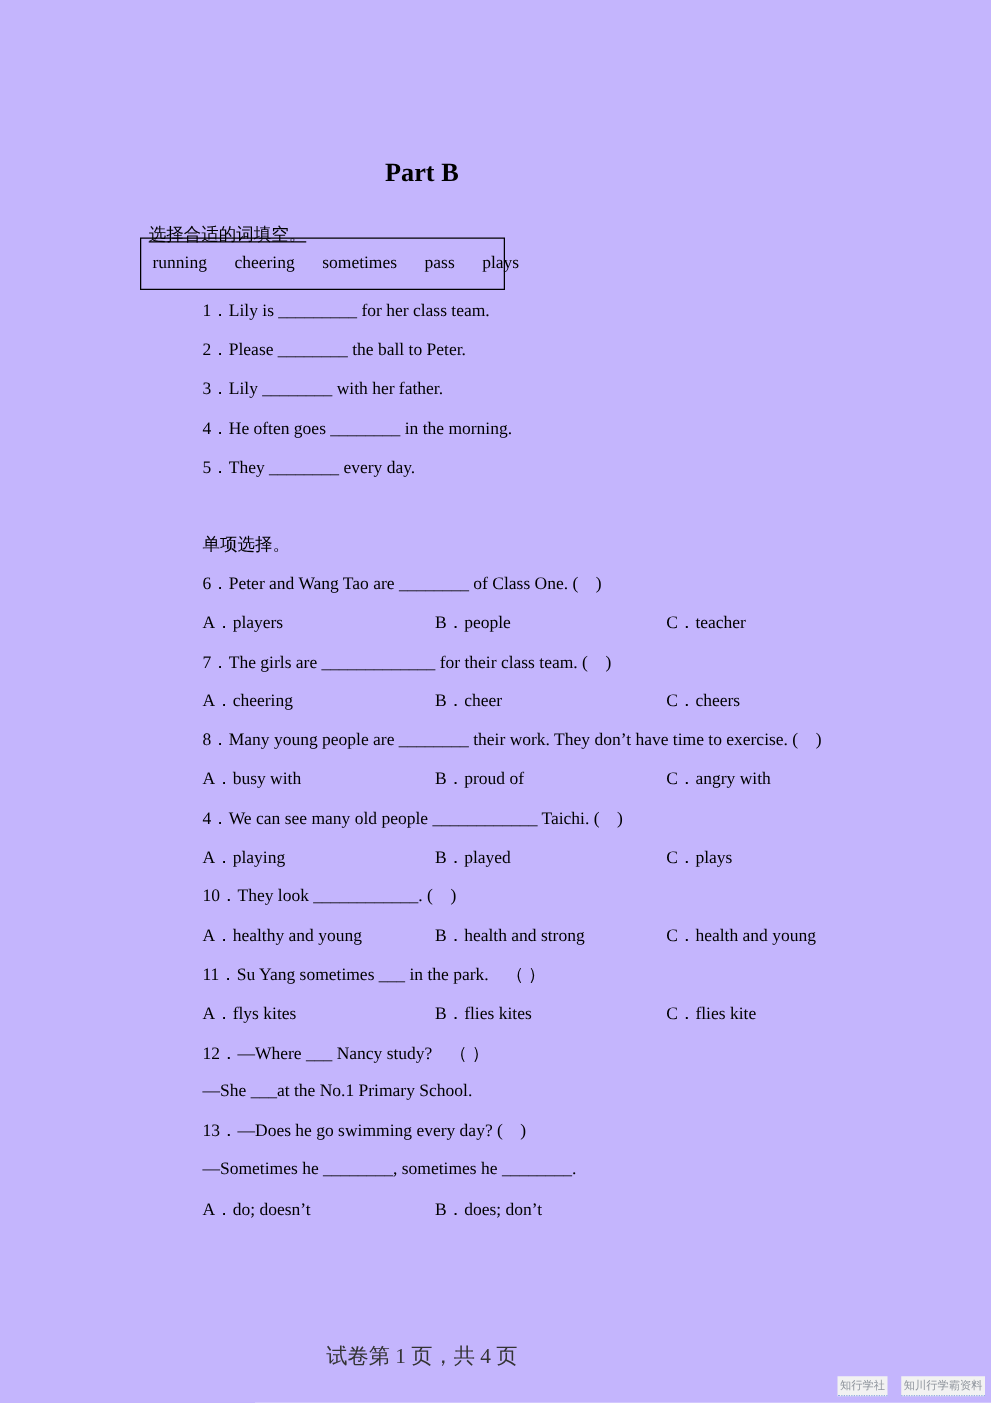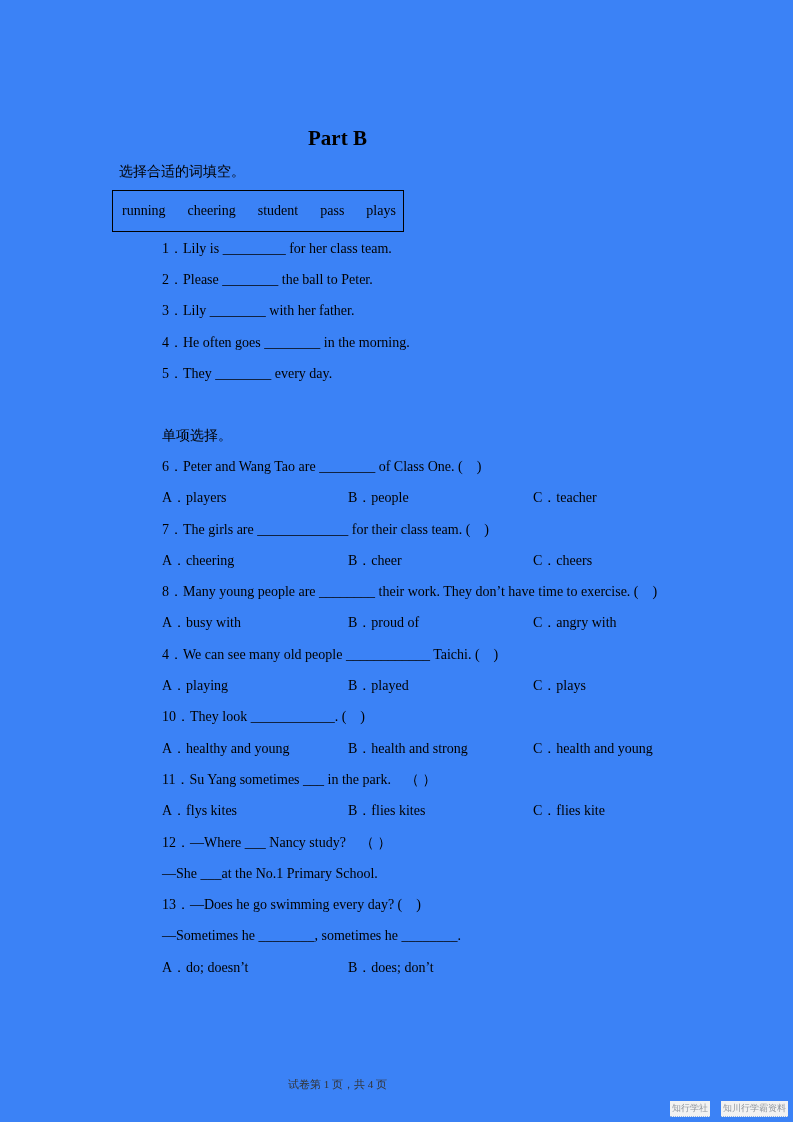--- a/index.html
+++ b/index.html
@@ -1,38 +1,39 @@
 <!DOCTYPE html>
 <html><head>
 <meta charset="utf-8">
 <style>
   * { margin: 0; padding: 0; box-sizing: border-box; }
   body { background: #fff; }
   .page {
     position: relative;
     width: 793px;
     height: 1122px;
-    background: #3b82f6;
+    background: #c4b5fd;
     font-family: "Liberation Serif", "DejaVu Serif", serif;
     font-size: 14px;
     color: #000;
     overflow: hidden;
   }
   .part-title {
     position: absolute;
     top: 124px; left: 0; right: 118px;
     text-align: center;
     font-size: 21px;
     font-weight: bold;
     line-height: 28px;
   }
   .instr1 {
     position: absolute;
-    top: 163px; left: 119px;
+    top: 180px; left: 119px;
     line-height: 18px;
+    text-decoration: underline;
   }
   .wordbox {
     position: absolute;
     top: 190px; left: 112px;
     width: 292px; height: 42px;
     border: 1px solid #000;
     display: flex;
     align-items: center;
     gap: 22px;
     padding-left: 9px;
@@ -53,21 +54,21 @@
     margin-left: 43px;
   }
   .opts { align-items: center; font-family: Liberation Serif, serif; }
   .opt-a { display: inline-block; width: 186px; }
   .opt-b { display: inline-block; width: 185px; }
   .opt-c { display: inline-block; flex: 1; }
   .footer {
     position: absolute;
     top: 1076px; left: 0; right: 118px;
     text-align: center;
-    font-size: 11px;
+    font-size: 17px;
     color: #333;
     line-height: 17px;
   }
   .watermark {
     position: absolute;
     top: 1101px; right: 5px;
     display: flex;
     gap: 11px;
     font-size: 9px;
     color: #8f959d;
@@ -84,21 +85,21 @@
 
 <div class="page">
 
   <div class="part-title">Part B</div>
 
   <div class="instr1">选择合适的词填空。</div>
 
   <div class="wordbox">
     <span>running</span>
     <span>cheering</span>
-    <span>student</span>
+    <span>sometimes</span>
     <span>pass</span>
     <span>plays</span>
   </div>
 
   <div class="fillqs">
     <div class="line"><span>1．Lily is _________ for her class team.</span></div>
     <div class="line"><span>2．Please ________ the ball to Peter.</span></div>
     <div class="line"><span>3．Lily ________ with her father.</span></div>
     <div class="line"><span>4．He often goes ________ in the morning.</span></div>
     <div class="line"><span>5．They ________ every day.</span></div>

